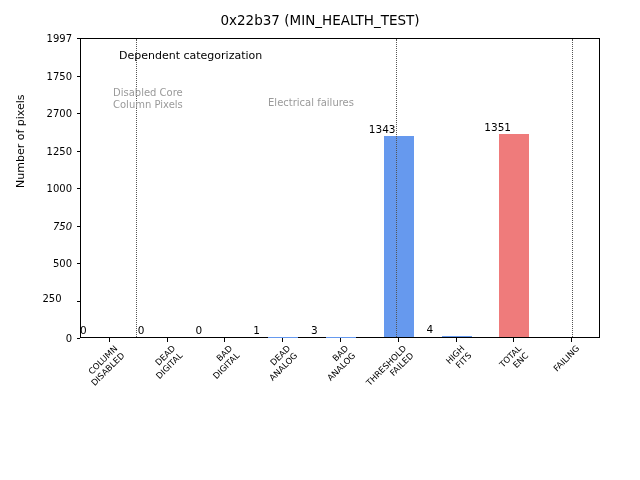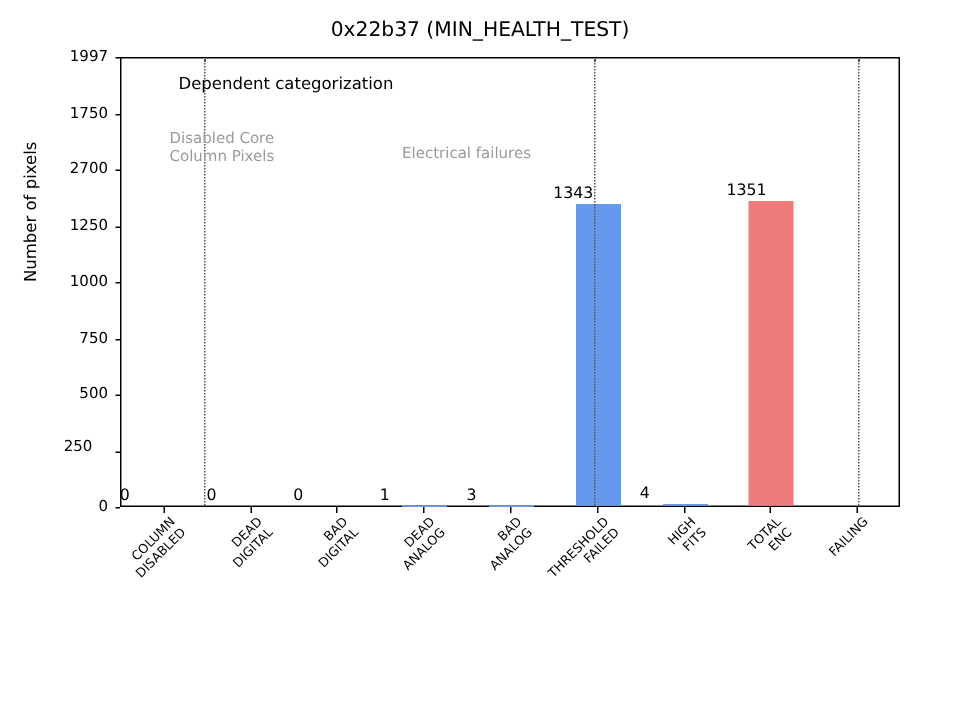--- a/index.html
+++ b/index.html
@@ -136,21 +136,21 @@
 
   <div id="ylabel">Number of pixels</div>
 
   <div id="yaxis">
       <div class="ytick-label" style="top: 338px; left: 32px; width: 40px;">0</div>
       <div class="ytick-mark" style="left: 76.5px; top: 338px;"></div>
       <div class="ytick-label" style="top: 298px; left: 32px; width: 40px; text-align: center;">250</div>
       <div class="ytick-mark" style="left: 76.5px; top: 300.5px;"></div>
       <div class="ytick-label" style="top: 263px; left: 32px; width: 40px;">500</div>
       <div class="ytick-mark" style="left: 76.5px; top: 263px;"></div>
-      <div class="ytick-label" style="top: 225.5px; left: 32px; width: 40px;">750</div>
+      <div class="ytick-label" style="top: 225.5px; left: 32px; width: 40px; font-style: italic;">750</div>
       <div class="ytick-mark" style="left: 76.5px; top: 225.5px;"></div>
       <div class="ytick-label" style="top: 188px; left: 32px; width: 40px;">1000</div>
       <div class="ytick-mark" style="left: 76.5px; top: 188px;"></div>
       <div class="ytick-label" style="top: 150.5px; left: 32px; width: 40px;">1250</div>
       <div class="ytick-mark" style="left: 76.5px; top: 150.5px;"></div>
       <div class="ytick-label" style="top: 113px; left: 32px; width: 40px;">2700</div>
       <div class="ytick-mark" style="left: 76.5px; top: 113px;"></div>
       <div class="ytick-label" style="top: 75.5px; left: 32px; width: 40px;">1750</div>
       <div class="ytick-mark" style="left: 76.5px; top: 75.5px;"></div>
       <div class="ytick-label" style="top: 38px; left: 32px; width: 40px;">1997</div>

